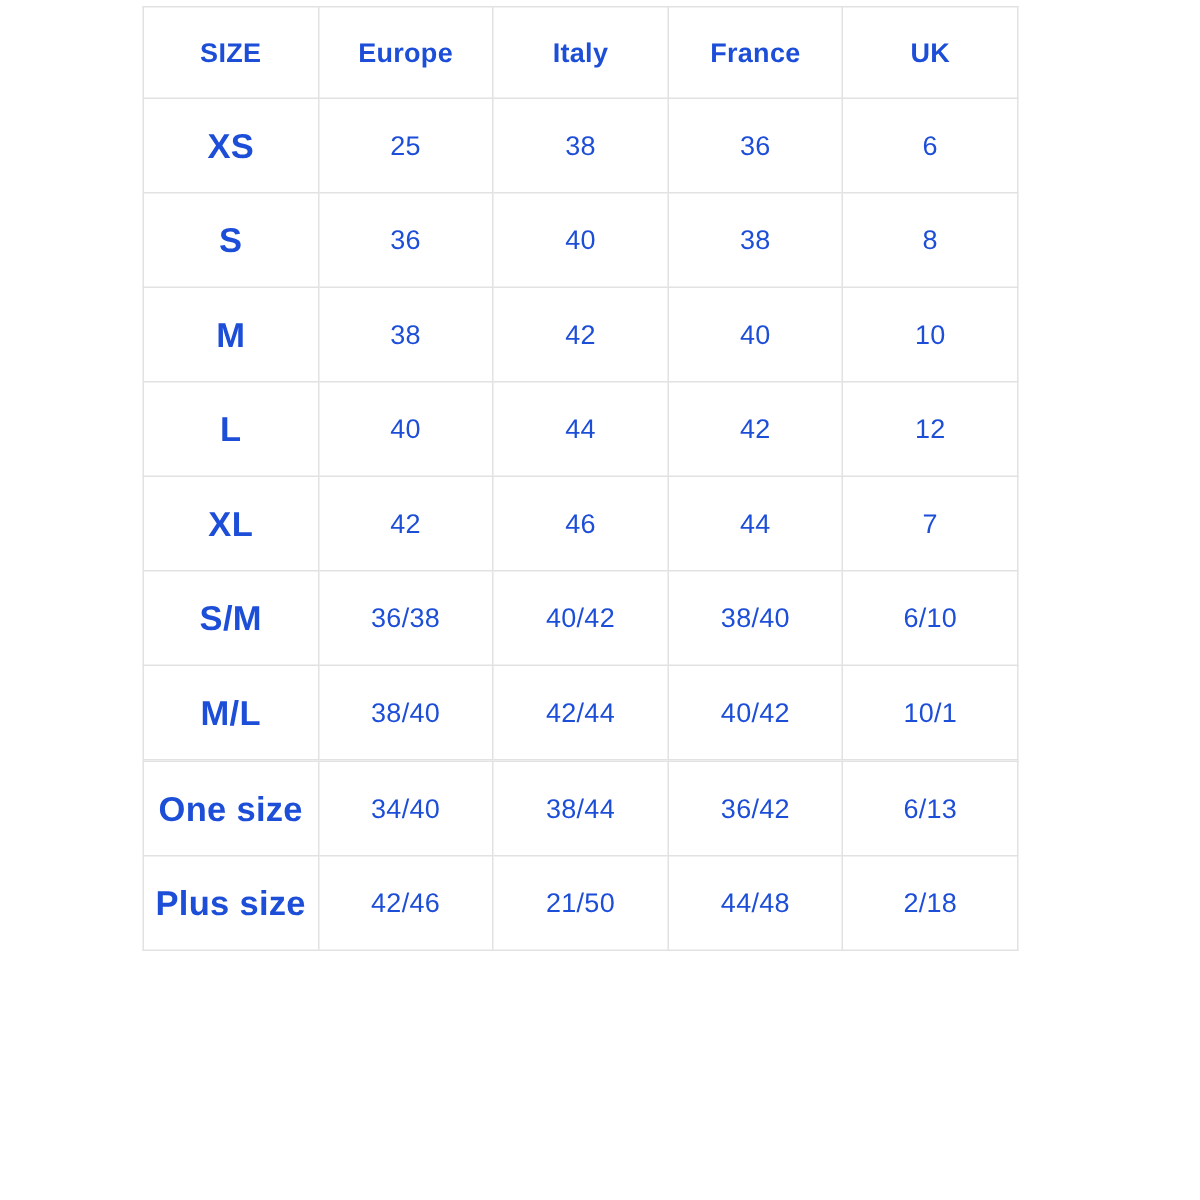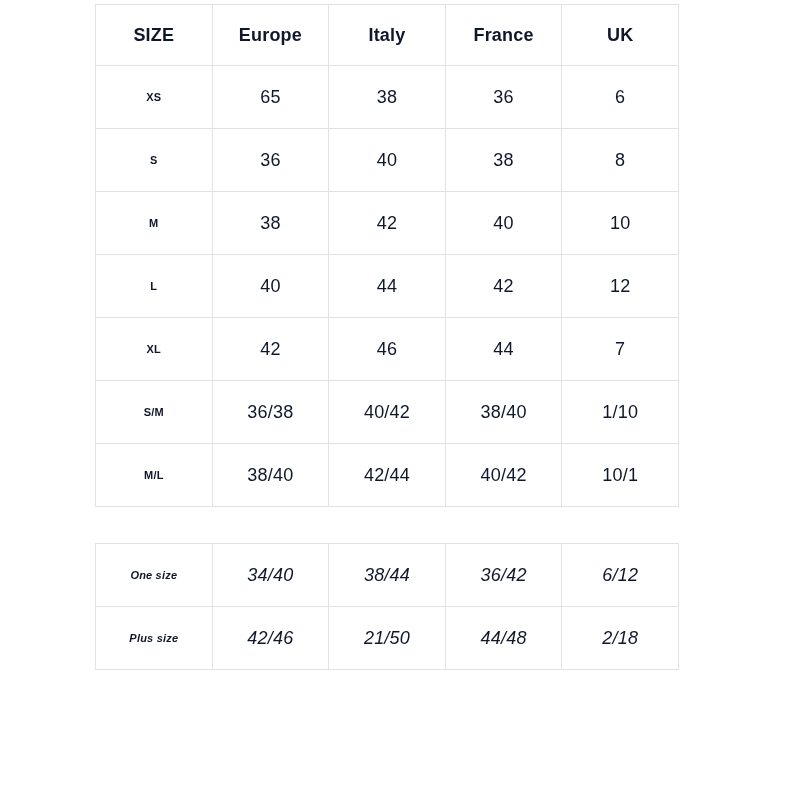--- a/index.html
+++ b/index.html
@@ -21,59 +21,57 @@
     table-layout: fixed;
     width: 584px;
     background: #ffffff;
   }
   table.size-table th,
   table.size-table td {
     border: 1px solid #e2e2e2;
     text-align: center;
     vertical-align: middle;
     font-size: 18px;
-    color: #0f172a;
+    color: #1d4ed8;
     font-weight: 400;
     height: 62px;
     padding: 0;
     letter-spacing: 0.2px;
   }
   table.size-table thead th {
     font-weight: 700;
     font-size: 18px;
     height: 60px;
   }
   table.size-table tbody th {
     font-weight: 700;
-    font-size: 11px;
+    font-size: 23px;
   }
   table.size-table.secondary {
-    margin-top: 36px;
-    font-style: italic;
   }
 </style>
 </head>
 <body>
 
 <div class="page">
 
   <table class="size-table">
     <thead>
       <tr>
         <th>SIZE</th>
         <th>Europe</th>
         <th>Italy</th>
         <th>France</th>
         <th>UK</th>
       </tr>
     </thead>
     <tbody>
         <tr>
           <th>XS</th>
-          <td>65</td>
+          <td>25</td>
           <td>38</td>
           <td>36</td>
           <td>6</td>
         </tr>
         <tr>
           <th>S</th>
           <td>36</td>
           <td>40</td>
           <td>38</td>
           <td>8</td>
@@ -97,40 +95,40 @@
           <td>42</td>
           <td>46</td>
           <td>44</td>
           <td>7</td>
         </tr>
         <tr>
           <th>S/M</th>
           <td>36/38</td>
           <td>40/42</td>
           <td>38/40</td>
-          <td>1/10</td>
+          <td>6/10</td>
         </tr>
         <tr>
           <th>M/L</th>
           <td>38/40</td>
           <td>42/44</td>
           <td>40/42</td>
           <td>10/1</td>
         </tr>
       </tbody>
   </table>
 
   <table class="size-table secondary">
     <tbody>
         <tr>
           <th>One size</th>
           <td>34/40</td>
           <td>38/44</td>
           <td>36/42</td>
-          <td>6/12</td>
+          <td>6/13</td>
         </tr>
         <tr>
           <th>Plus size</th>
           <td>42/46</td>
           <td>21/50</td>
           <td>44/48</td>
           <td>2/18</td>
         </tr>
       </tbody>
   </table>

